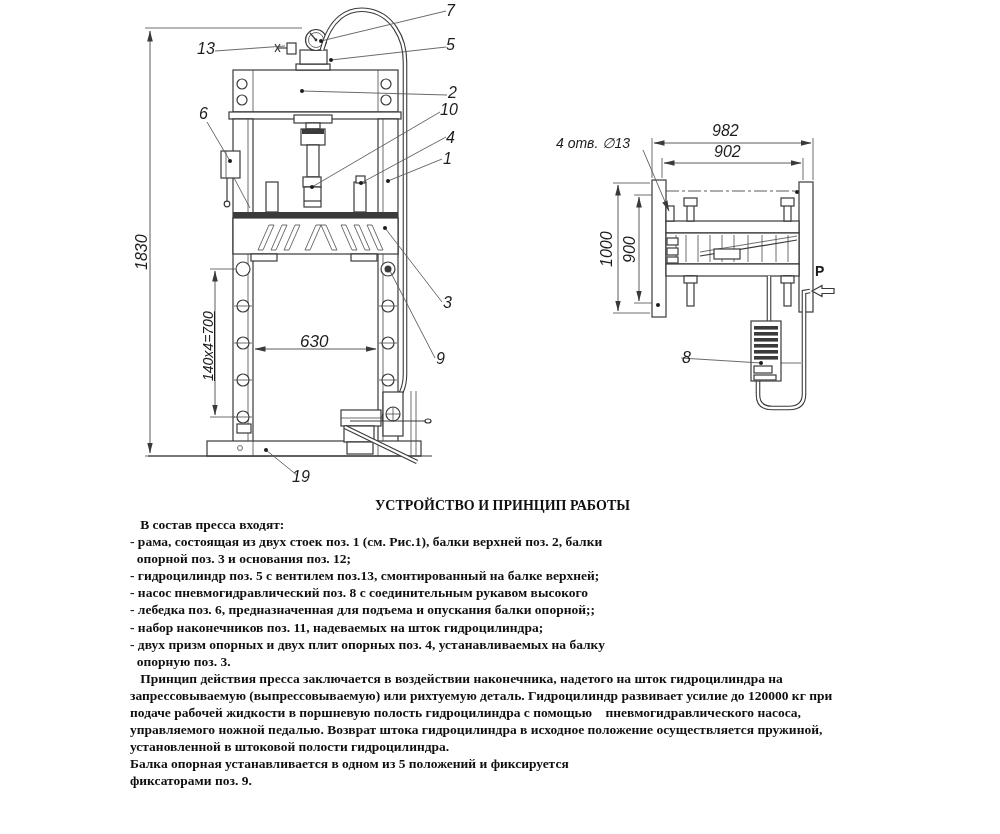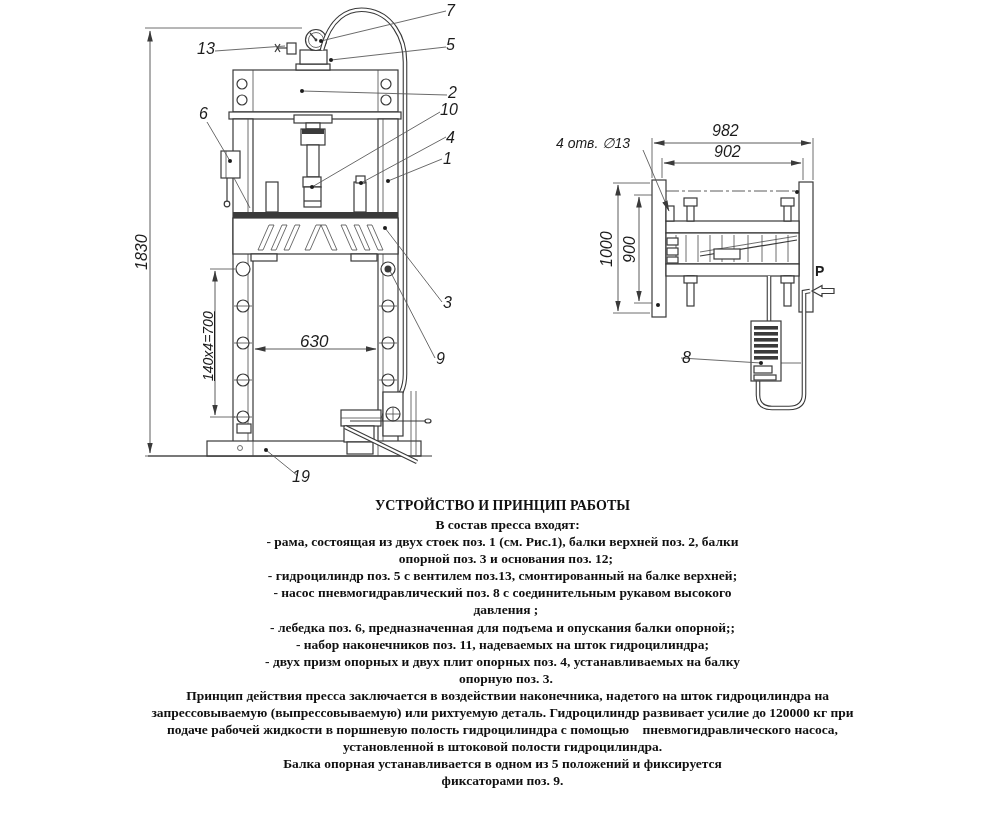--- a/index.html
+++ b/index.html
@@ -19,21 +19,21 @@
   .cl{stroke:#4a4a4a;fill:none;stroke-width:0.9;stroke-dasharray:13 3 3 3;}
   .lbl{position:absolute;font:italic 16px "Liberation Sans",sans-serif;color:#1c1c1c;white-space:nowrap;}
   .lbl.small{font-size:14px;}
   .lbl.mid{font-size:17px;}
   .lbl.rot{transform:rotate(-90deg);transform-origin:0 0;}
   .lbl.und{text-decoration:underline;}
   .lbl.upright{font-style:normal;font-weight:bold;font-size:14px;}
   .docs{position:absolute;left:130px;top:497px;width:745px;color:#101010;
         font:bold 13.5px "Liberation Serif",serif;}
   .doc-title{text-align:center;font-size:14px;line-height:17px;margin-bottom:2px;}
-  .doc-line{white-space:pre;line-height:17.1px;text-align:center;}
+  .doc-line{white-space:pre;line-height:17.1px;}
 </style>
 </head>
 <body>
 
 <div class="stage">
 
 <svg width="1000" height="500" viewBox="0 0 1000 500">
   <defs>
     <marker id="arr" orient="auto-start-reverse" markerWidth="14" markerHeight="8" refX="10.5" refY="3" markerUnits="userSpaceOnUse">
       <path d="M0,0.2 L11,3 L0,5.8 Z" fill="#3a3a3a" stroke="none"></path>
@@ -325,26 +325,26 @@
 <div class="lbl small" style="left:556px;top:135px">4 отв. ∅13</div>
 <div class="lbl upright" style="left:815px;top:263px">P</div>
 
 <div class="docs">
   <div class="doc-title">УСТРОЙСТВО И ПРИНЦИП РАБОТЫ</div>
   <div class="doc-line">   В состав пресса входят:</div>
   <div class="doc-line">- рама, состоящая из двух стоек поз. 1 (см. Рис.1), балки верхней поз. 2, балки</div>
   <div class="doc-line">  опорной поз. 3 и основания поз. 12;</div>
   <div class="doc-line">- гидроцилиндр поз. 5 с вентилем поз.13, смонтированный на балке верхней;</div>
   <div class="doc-line">- насос пневмогидравлический поз. 8 с соединительным рукавом высокого</div>
-  <div class="doc-line">  давления ;</div>
   <div class="doc-line">- лебедка поз. 6, предназначенная для подъема и опускания балки опорной;;</div>
   <div class="doc-line">- набор наконечников поз. 11, надеваемых на шток гидроцилиндра;</div>
   <div class="doc-line">- двух призм опорных и двух плит опорных поз. 4, устанавливаемых на балку</div>
   <div class="doc-line">  опорную поз. 3.</div>
   <div class="doc-line">   Принцип действия пресса заключается в воздействии наконечника, надетого на шток гидроцилиндра на</div>
   <div class="doc-line">запрессовываемую (выпрессовываемую) или рихтуемую деталь. Гидроцилиндр развивает усилие до 120000 кг при</div>
   <div class="doc-line">подаче рабочей жидкости в поршневую полость гидроцилиндра с помощью    пневмогидравлического насоса,</div>
+  <div class="doc-line">управляемого ножной педалью. Возврат штока гидроцилиндра в исходное положение осуществляется пружиной,</div>
   <div class="doc-line">установленной в штоковой полости гидроцилиндра.</div>
   <div class="doc-line">Балка опорная устанавливается в одном из 5 положений и фиксируется</div>
   <div class="doc-line">фиксаторами поз. 9.</div>
 </div>
 
 </div>
 
 </body></html>

